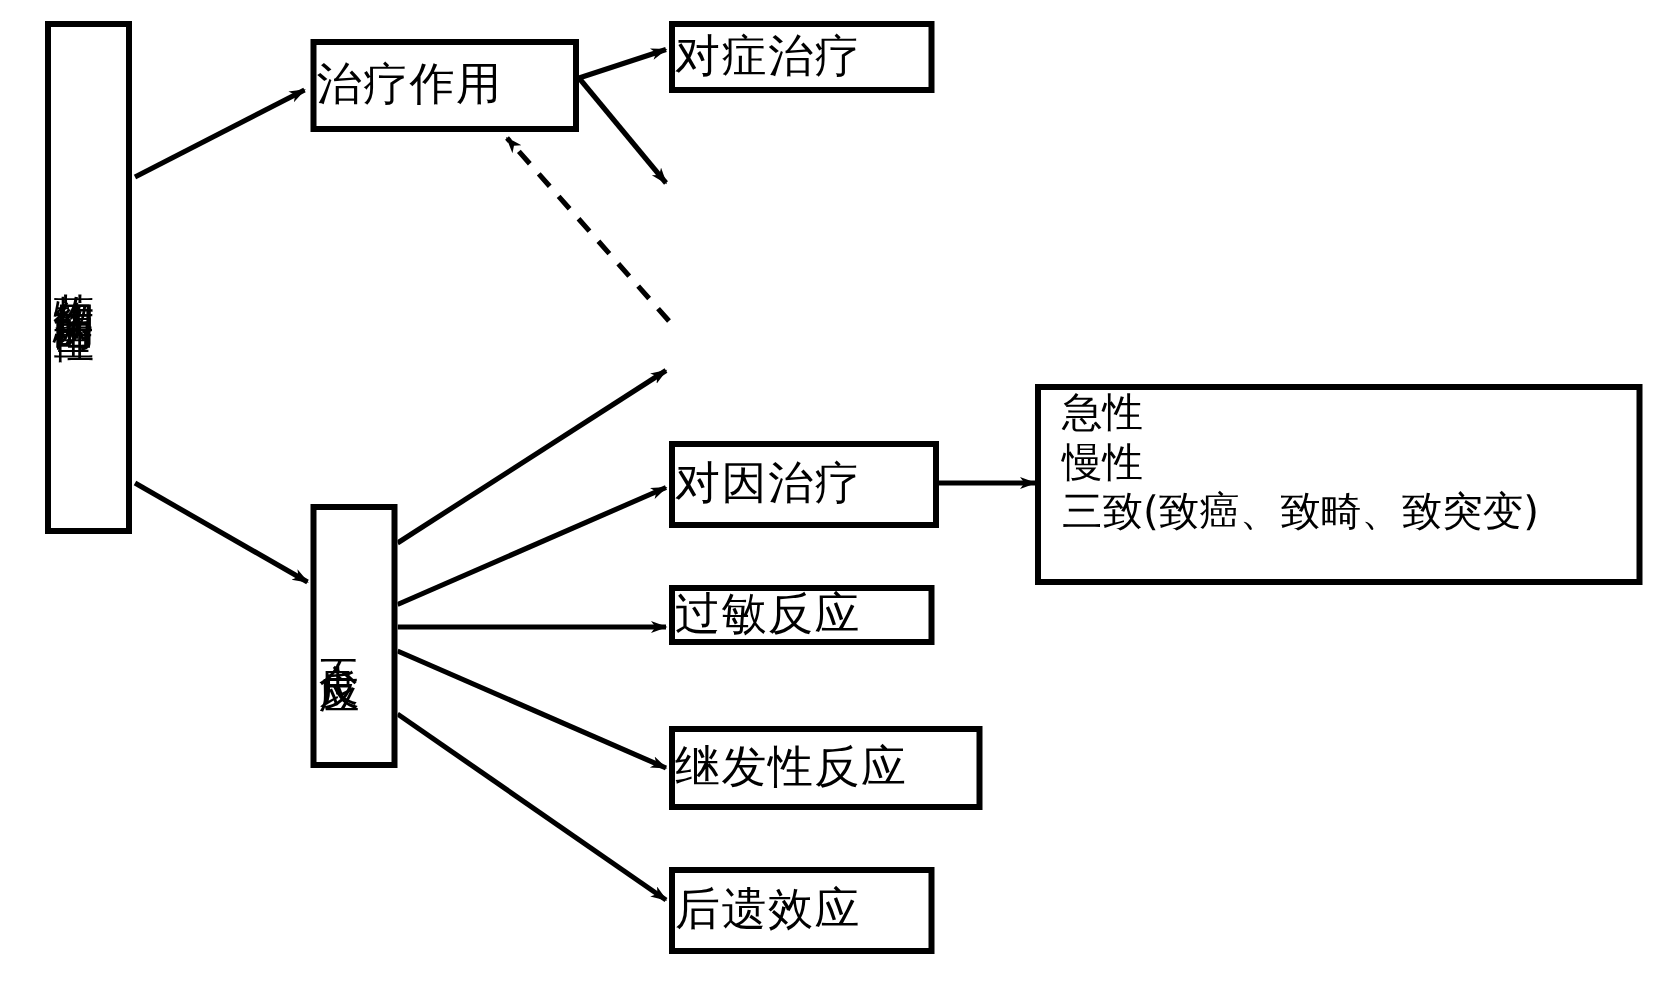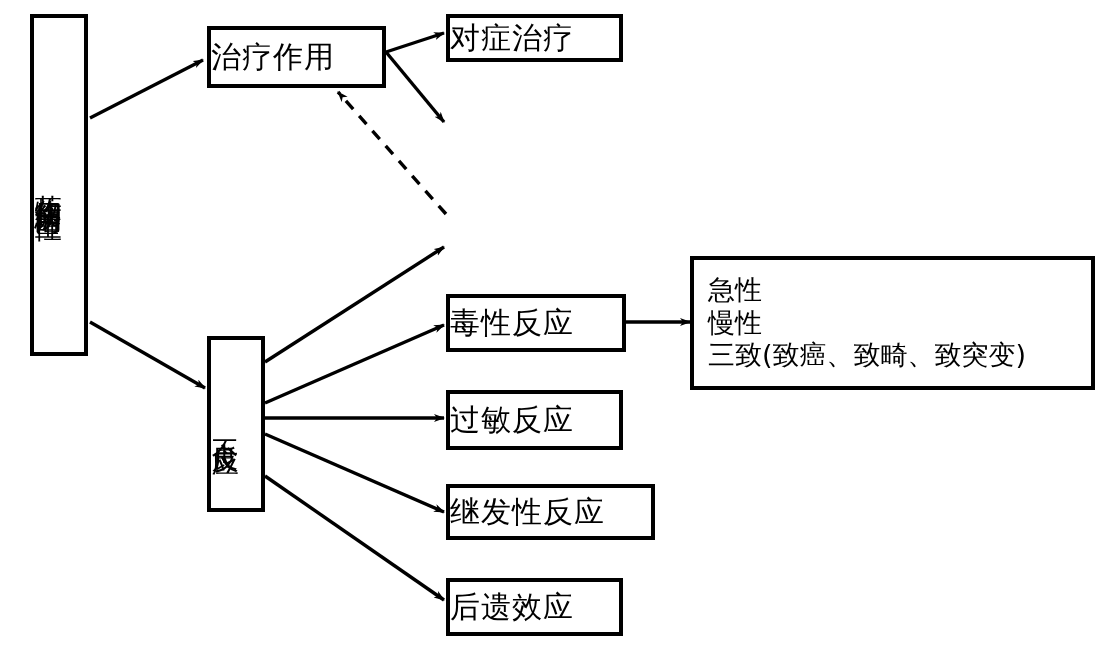--- a/index.html
+++ b/index.html
@@ -8,21 +8,21 @@
   #diagram{position:relative;width:1117px;height:656px;background:#fff;}
   svg.wires{position:absolute;left:0;top:0;width:1117px;height:656px;}
   .node{position:absolute;box-sizing:border-box;background:#fff;
         border:4px solid #000;display:flex;align-items:center;
         justify-content:flex-start;color:#000;}
   .node .txt{display:block;text-align:center;line-height:1.08;white-space:pre;}
   .vert{writing-mode:vertical-rl;text-orientation:upright;letter-spacing:2px;}
   .n-duality .txt{font-size:27px;letter-spacing:3px;}
   .n-adverse .txt{font-size:27px;letter-spacing:3px;}
   .h1 .txt{font-size:30px;letter-spacing:1px;}
-  .n-toxdetail{align-items:center;justify-content:flex-start;padding-left:14px;}
+  .n-toxdetail{align-items:flex-start;justify-content:flex-start;padding-left:14px;}
   .n-toxdetail .txt{text-align:left;font-size:27px;line-height:1.22;}
 </style>
 </head>
 <body>
 
 <div id="diagram">
 
   <svg class="wires" viewBox="0 0 1117 656">
     <defs>
       <marker id="ah" markerWidth="12" markerHeight="12" refX="10" refY="4" orient="auto" markerUnits="userSpaceOnUse">
@@ -56,24 +56,24 @@
     <span class="txt">对症治疗</span>
   </div>
 
 
 
   <div class="node n-adverse" style="left:207px;top:336px;width:58px;height:176px;">
     <span class="txt vert">不良反应</span>
   </div>
 
   <div class="node h1" style="left:446px;top:294px;width:180px;height:58px;">
-    <span class="txt">毒性反应</span>
+    <span class="txt">对因治疗</span>
   </div>
 
-  <div class="node h1" style="left:446px;top:390px;width:177px;height:60px;font-family:Liberation Serif, serif;">
+  <div class="node h1" style="left:446px;top:390px;width:177px;height:40px;font-family:Liberation Serif, serif;">
     <span class="txt">过敏反应</span>
   </div>
 
   <div class="node h1" style="left:446px;top:578px;width:177px;height:58px;">
     <span class="txt">后遗效应</span>
   </div>
 
   <div class="node h1" style="left:446px;top:484px;width:209px;height:56px;">
     <span class="txt">继发性反应</span>
   </div>

